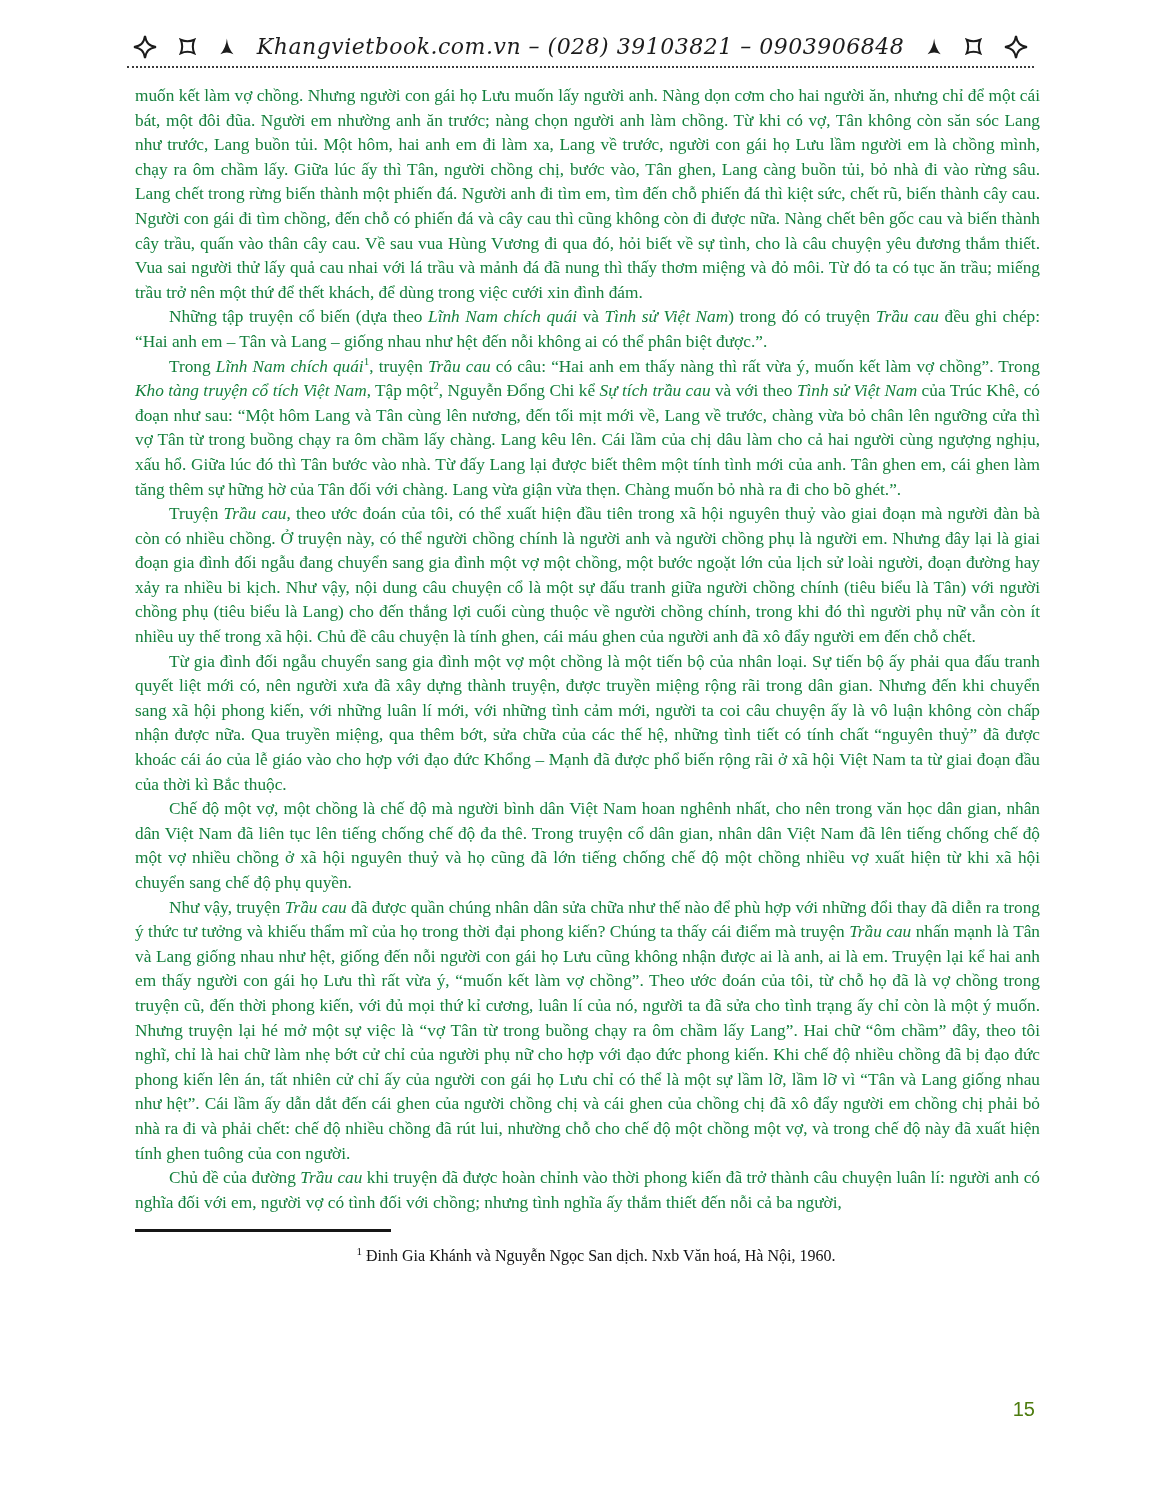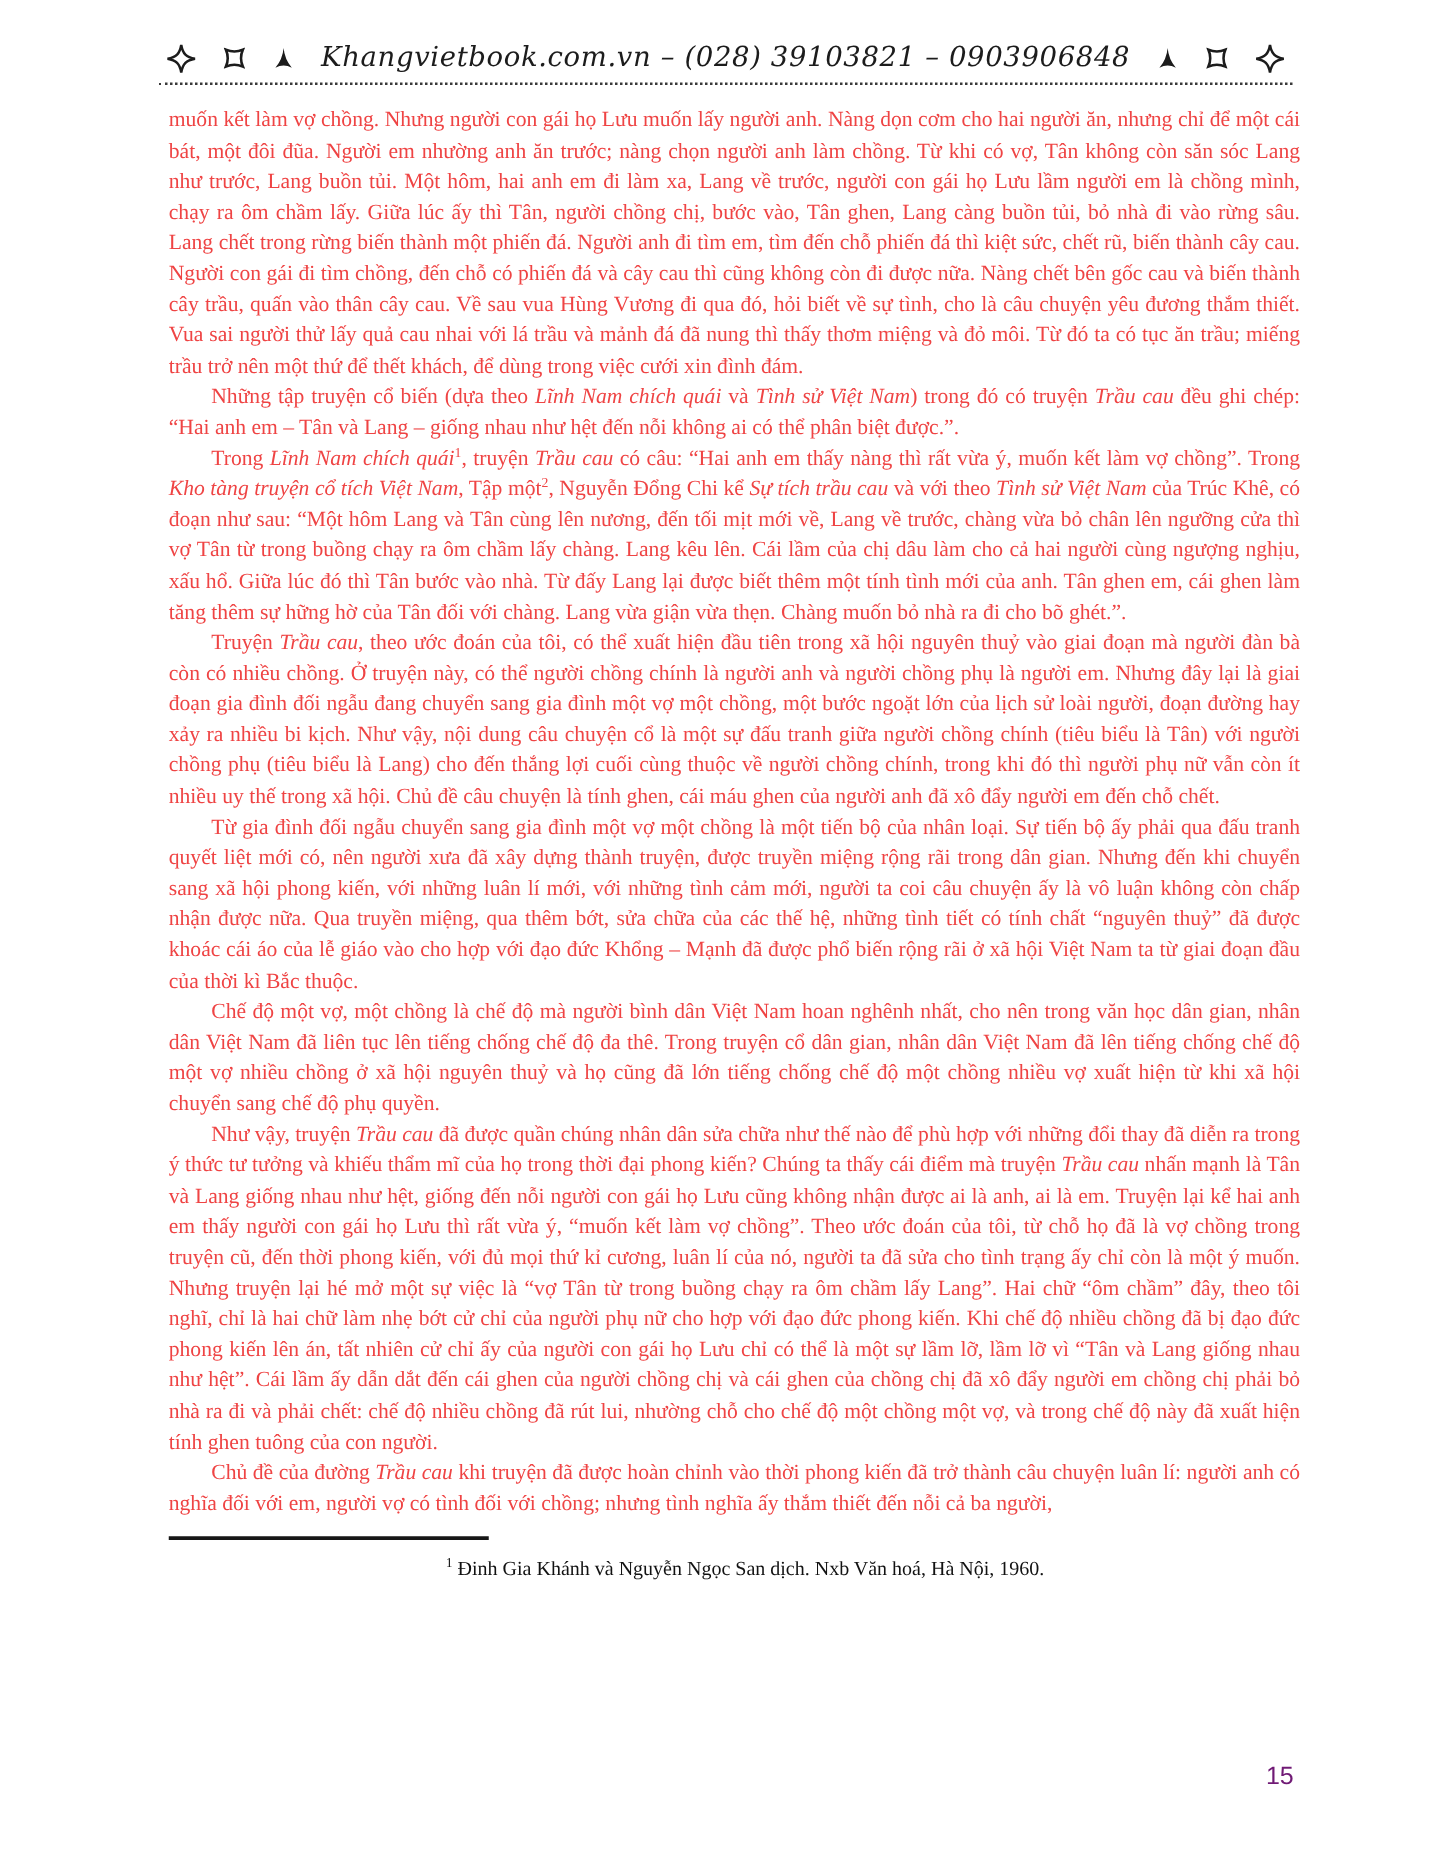--- a/index.html
+++ b/index.html
@@ -31,21 +31,21 @@
   }
   .orn { display: inline-block; line-height: 0; }
   .orn svg { display: block; }
   .flip { transform: scaleX(-1); }
   
   .content {
     margin: 16px 121px 0 135px;
     font-size: 17.3px;
     line-height: 24.6px;
     text-align: justify;
-    color: #ef4444;
+    color: #15803d;
   }
   .content p { margin: 0; text-indent: 34px; }
   .content p.continuation { text-indent: 0; }
   .content em { }
   sup.fn {
     font-size: 11px;
     line-height: 0;
     vertical-align: super;
   }
   
@@ -59,24 +59,24 @@
     margin: 0 121px 0 152px;
     font-size: 16px;
     line-height: 27px;
     text-align: center;
   }
   .footnote { margin: 0; }
   
   .page-number {
     position: absolute;
     right: 126px;
-    bottom: 67px;
+    bottom: 79px;
     font-family: "Liberation Sans", sans-serif;
     font-size: 20px;
-    color: #701a75;
+    color: #4d7c0f;
   }
 </style>
 </head>
 <body>
 
 <div class="page">
 
   <div class="header">
     <div class="header-inner">
       <span class="orn">

